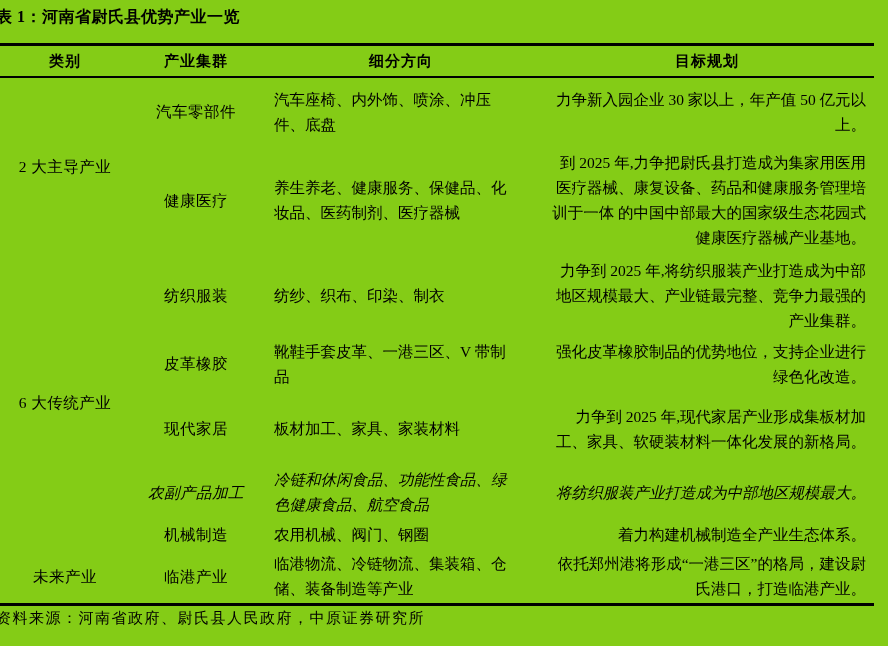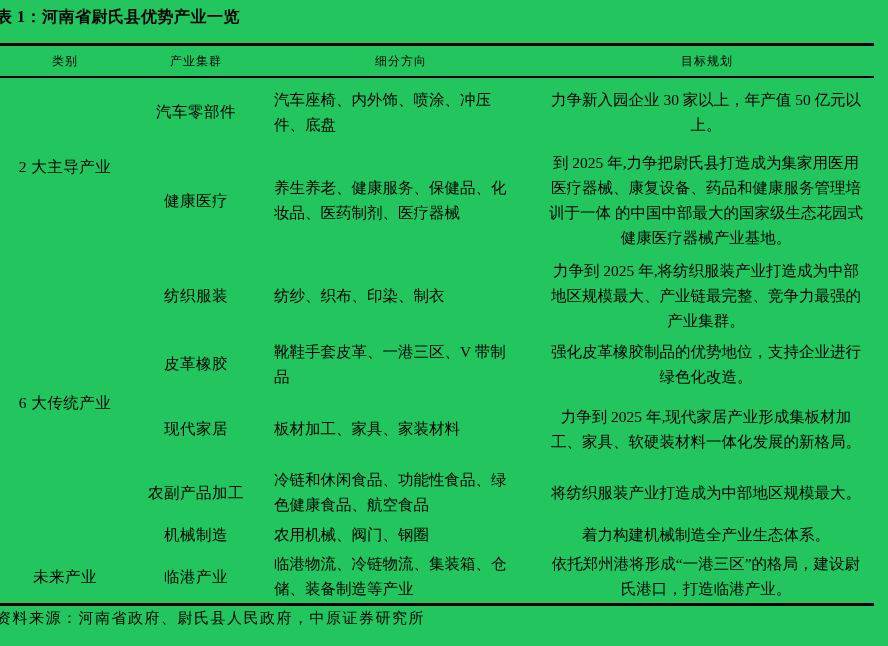--- a/index.html
+++ b/index.html
@@ -6,21 +6,21 @@
     margin: 0;
     padding: 0;
     background: #ffffff;
     color: #000000;
     font-family: "Liberation Serif", "DejaVu Serif", serif;
   }
   .page {
     position: relative;
     width: 888px;
     height: 646px;
-    background: #22c55e;
+    background: #84cc16;
     overflow: hidden;
   }
   .doc-title {
     position: absolute;
     top: 7px;
     left: -4px;
     font-size: 16px;
     font-weight: bold;
     letter-spacing: 0.5px;
     white-space: nowrap;
@@ -33,22 +33,22 @@
     border-collapse: collapse;
     table-layout: fixed;
     border-top: 3px solid #000;
     border-bottom: 3px solid #000;
   }
   col.c-category   { width: 130px; }
   col.c-cluster    { width: 132px; }
   col.c-subdivision{ width: 278px; }
   col.c-target     { width: 334px; }
   thead th {
-    font-size: 12px;
-    font-weight: normal;
+    font-size: 15px;
+    font-weight: bold;
     height: 30px;
     text-align: center;
     vertical-align: middle;
     border-bottom: 2px solid #000;
     padding: 0;
     letter-spacing: 1px;
   }
   tbody td {
     font-size: 15.5px;
     line-height: 25px;
@@ -61,21 +61,21 @@
   }
   td.cell-cluster {
     text-align: center;
     letter-spacing: 0.5px;
   }
   td.cell-subdivision {
     text-align: left;
     padding: 2px 20px 2px 12px;
   }
   td.cell-target {
-    text-align: center;
+    text-align: right;
     padding: 2px 8px 2px 6px;
   }
   .doc-source {
     position: absolute;
     top: 609px;
     left: -4px;
     font-size: 15px;
     letter-spacing: 1.5px;
     white-space: nowrap;
   }
@@ -123,21 +123,21 @@
         <tr style="height: 57px;">
           <td class="cell-cluster">皮革橡胶</td>
           <td class="cell-subdivision">靴鞋手套皮革、一港三区、V 带制品</td>
           <td class="cell-target">强化皮革橡胶制品的优势地位，支持企业进行绿色化改造。</td>
         </tr>
         <tr style="height: 73px; margin-left: 41px;">
           <td class="cell-cluster">现代家居</td>
           <td class="cell-subdivision">板材加工、家具、家装材料</td>
           <td class="cell-target">力争到 2025 年,现代家居产业形成集板材加工、家具、软硬装材料一体化发展的新格局。</td>
         </tr>
-        <tr style="height: 53px;">
+        <tr style="height: 53px; font-style: italic;">
           <td class="cell-cluster">农副产品加工</td>
           <td class="cell-subdivision">冷链和休闲食品、功能性食品、绿色健康食品、航空食品</td>
           <td class="cell-target">将纺织服装产业打造成为中部地区规模最大。</td>
         </tr>
         <tr style="height: 30px;">
           <td class="cell-cluster">机械制造</td>
           <td class="cell-subdivision">农用机械、阀门、钢圈</td>
           <td class="cell-target">着力构建机械制造全产业生态体系。</td>
         </tr>
         <tr style="height: 55px; margin-top: 40px;">

